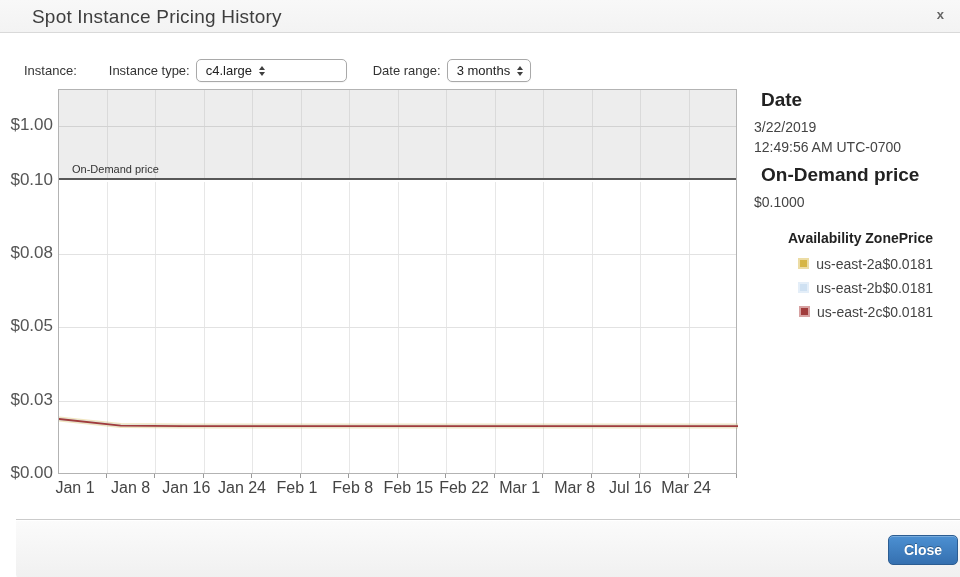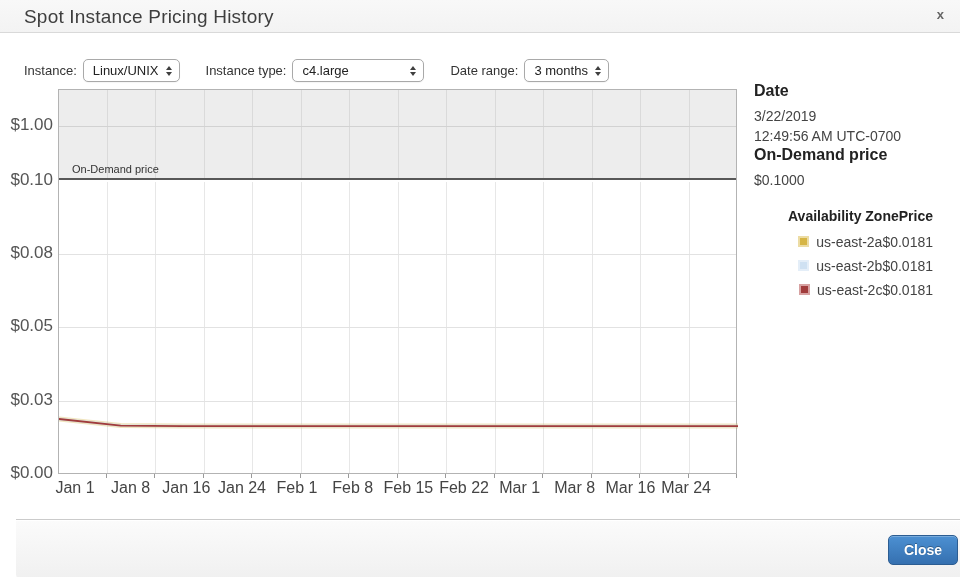--- a/index.html
+++ b/index.html
@@ -2,32 +2,32 @@
 <html><head>
 <meta charset="utf-8">
 <style>
   * { margin:0; padding:0; box-sizing:border-box; }
   html,body { background:#fff; font-family:"Liberation Sans", sans-serif; }
   .dialog { position:relative; width:960px; height:577px; background:#fff; overflow:hidden; }
 
   
   .titlebar { position:absolute; left:0; top:0; width:960px; height:33px;
     background:linear-gradient(#f8f8f8,#f3f3f3); border-bottom:1px solid #d9d9d9; }
-  .title { position:absolute; left:24px; top:6px; font-size:19px; color:#3e3e3e; letter-spacing:.2px; }
+  .title { position:absolute; left:32px; top:6px; font-size:19px; color:#3e3e3e; letter-spacing:.2px; }
   .close-x { position:absolute; right:16px; top:8px; font-size:13px; color:#666; cursor:pointer;
     font-weight:bold; line-height:1; }
 
   
   .controls { position:absolute; left:24px; top:59px; display:flex; align-items:center; font-size:13px; color:#333; }
   .ctl-label { margin-right:6px; }
   .gap1 { margin-left:26px; } .gap2 { margin-left:26px; }
   .select { display:inline-flex; align-items:center; height:23px; background:#fff;
     border:1px solid #a9a9a9; border-radius:5px; padding:0 7px 0 9px; cursor:pointer;
     box-shadow:0 1px 1px rgba(0,0,0,.04); color:#222; }
-  .select-wide { width:132px; justify-content:space-between; }
+  .select-wide { width:151px; }
   .stepper { display:inline-flex; flex-direction:column; gap:2px; margin-left:7px; }
   .stepper i { display:block; width:0; height:0; border-left:3.5px solid transparent; border-right:3.5px solid transparent; }
   .stepper .up   { border-bottom:4px solid #3f3f3f; }
   .stepper .down { border-top:4px solid #3f3f3f; }
 
   
   .plot { position:absolute; left:58px; top:89px; width:679px; height:385px;
     border:1px solid #b3b3b3; }
   .region-top { position:absolute; left:0; top:0; right:0; height:90px; background:#ededed;
     border-bottom:2px solid #585858;
@@ -50,21 +50,21 @@
   .yl0 { top:36px; } .yl1 { top:91px; } .yl2 { top:164px; } .yl3 { top:237px; } .yl4 { top:311px; } .yl5 { top:384px;text-align:right; }
   .xticks { position:absolute; left:58px; top:474px; width:679px; height:4px;
     background-image:repeating-linear-gradient(to right, transparent 0 47.5px, #9a9a9a 47.5px 48.5px); }
   .xlabels { position:absolute; left:58px; top:479px; width:679px; height:16px; }
   .xlabels span { position:absolute; transform:translateX(-50%); font-size:16px; color:#444; white-space:nowrap; }
   .xl0{left:2.5%}.xl1{left:10.7%}.xl2{left:18.9%}.xl3{left:27.1%}.xl4{left:35.2%}.xl5{left:43.4%}
   .xl6{left:51.6%}.xl7{left:59.8%}.xl8{left:68%}.xl9{left:76.1%}.xl10{left:84.3%}.xl11{left:92.5%}
 
   
   .side { position:absolute; left:754px; top:82px; width:179px; font-size:14px; color:#444; }
-  .side h3 { font-size:16px; font-weight:bold; color:#222; margin:0; }
+  .side h3 { font-size:19px; font-weight:bold; color:#222; margin:7px; }
   .side .val { margin-top:7px; line-height:1.4; }
   .sec { margin-top:17px; }
   .az-table { margin-top:17px; width:100%; }
   .az-head, .az-row { display:flex; justify-content:flex-end; align-items:center; }
   .az-head { font-weight:bold; color:#222; margin-bottom:8px; }
   .az-row { margin-top:4px; height:20px; }
   .az-left { display:flex; align-items:center; }
   .swatch { width:11px; height:11px; border:2px solid; margin-right:7px; flex:0 0 auto; }
   .az-price { text-align:right; }
 
@@ -83,27 +83,20 @@
 
 <div class="dialog">
 
   <div class="titlebar">
     <span class="title">Spot Instance Pricing History</span>
     <span class="close-x">x</span>
   </div>
 
   <div class="controls">
     <span class="ctl-label">Instance:</span>
-    <span class="select">
-      <span>Linux/UNIX</span>
-      <span class="stepper">
-          <i class="up"></i>
-          <i class="down"></i>
-        </span>
-    </span>
 
     <span class="ctl-label gap1">Instance type:</span>
     <span class="select select-wide">
       <span>c4.large</span>
       <span class="stepper">
           <i class="up"></i>
           <i class="down"></i>
         </span>
     </span>
 
@@ -148,21 +141,21 @@
     <span class="xl0">Jan 1</span>
     <span class="xl1">Jan 8</span>
     <span class="xl2">Jan 16</span>
     <span class="xl3">Jan 24</span>
     <span class="xl4">Feb 1</span>
     <span class="xl5">Feb 8</span>
     <span class="xl6">Feb 15</span>
     <span class="xl7">Feb 22</span>
     <span class="xl8">Mar 1</span>
     <span class="xl9">Mar 8</span>
-    <span class="xl10">Mar 16</span>
+    <span class="xl10">Jul 16</span>
     <span class="xl11">Mar 24</span>
   </div>
 
   <div class="side">
     <h3>Date</h3>
     <div class="val">
       <div>3/22/2019</div>
       <div>12:49:56 AM UTC-0700</div>
     </div>
 

